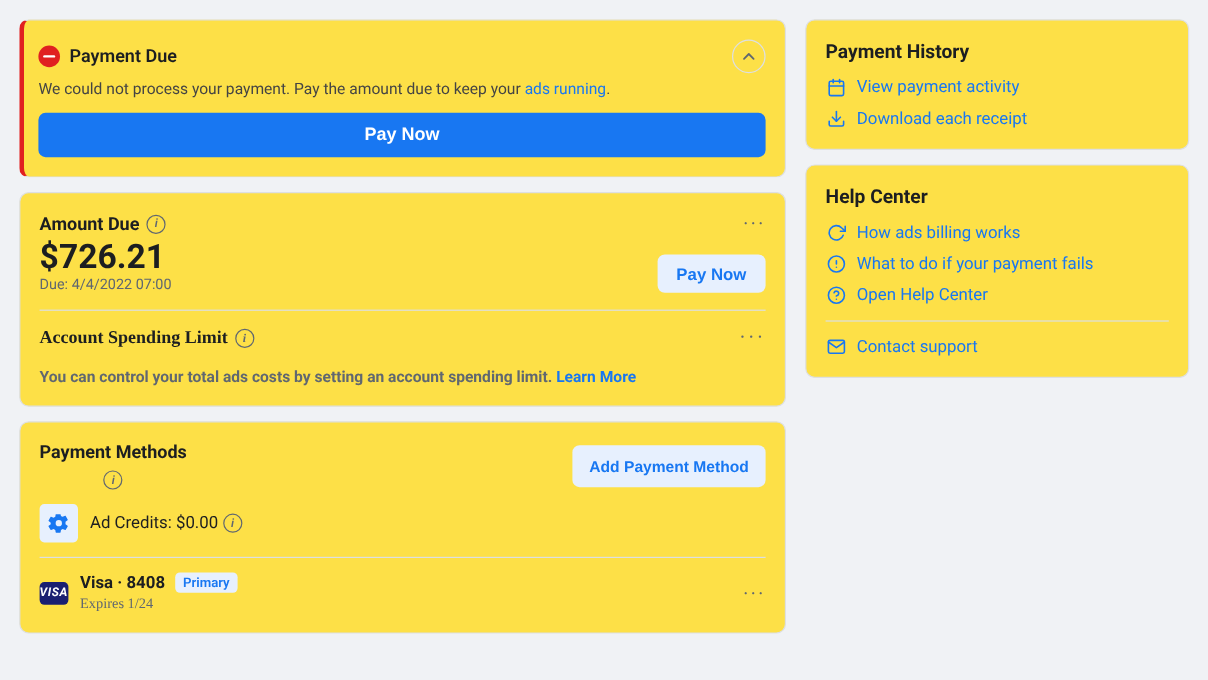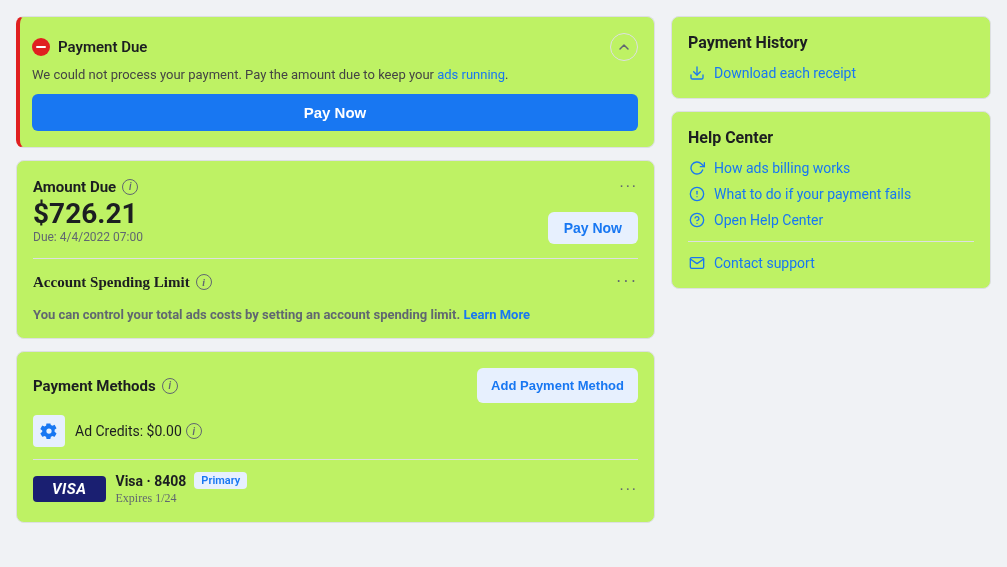--- a/index.html
+++ b/index.html
@@ -21,21 +21,21 @@
       flex-direction: column;
       gap: 12px;
     }
     .right-col {
       width: 320px;
       display: flex;
       flex-direction: column;
       gap: 12px;
     }
     .card {
-      background: #bef264;
+      background: #fde047;
       border-radius: 8px;
       border: 1px solid #dddfe2;
       padding: 16px;
     }
     
     .payment-due-card {
       border-left: 4px solid #e02020;
       padding-left: 12px;
     }
     .payment-due-header {
@@ -203,20 +203,21 @@
       align-items: center;
       justify-content: space-between;
       margin-bottom: 12px;
     }
     .pm-title {
       display: flex;
       align-items: center;
       gap: 6px;
       font-weight: 700;
       font-size: 15px;
+      flex-direction: column;
     }
     .add-pm-btn {
       background: #e7f0fe;
       color: #1877f2;
       border: none;
       border-radius: 6px;
       padding: 10px 14px;
       font-size: 13px;
       font-weight: 600;
       cursor: pointer;
@@ -253,22 +254,22 @@
       display: flex;
       align-items: center;
       gap: 10px;
       border-top: 1px solid #dddfe2;
       padding-top: 12px;
     }
     .visa-logo {
       background: #1a1f71;
       color: #fff;
       font-weight: 700;
-      font-size: 15px;
-      padding: 4px 19px;
+      font-size: 10px;
+      padding: 4px 0;
       border-radius: 4px;
       letter-spacing: 0.5px;
       font-style: italic;
       flex-shrink: 0;
     }
     .visa-info {
       flex: 1;
     }
     .visa-name {
       font-weight: 700;
@@ -415,20 +416,31 @@
 
   </div>
 
   <div class="right-col">
 
     <div class="card">
       <div class="panel-title">Payment History</div>
       <a class="panel-link">
         <span class="link-icon">
           <svg width="16" height="16" viewBox="0 0 24 24" fill="none" stroke="#1877f2" stroke-width="2" stroke-linecap="round" stroke-linejoin="round">
+            <rect x="3" y="4" width="18" height="18" rx="2" ry="2"></rect>
+            <line x1="16" y1="2" x2="16" y2="6"></line>
+            <line x1="8" y1="2" x2="8" y2="6"></line>
+            <line x1="3" y1="10" x2="21" y2="10"></line>
+          </svg>
+        </span>
+        <span>View payment activity</span>
+      </a>
+      <a class="panel-link">
+        <span class="link-icon">
+          <svg width="16" height="16" viewBox="0 0 24 24" fill="none" stroke="#1877f2" stroke-width="2" stroke-linecap="round" stroke-linejoin="round">
             <path d="M21 15v4a2 2 0 0 1-2 2H5a2 2 0 0 1-2-2v-4"></path>
             <polyline points="7 10 12 15 17 10"></polyline>
             <line x1="12" y1="15" x2="12" y2="3"></line>
           </svg>
         </span>
         <span>Download each receipt</span>
       </a>
     </div>
 
     <div class="card">

